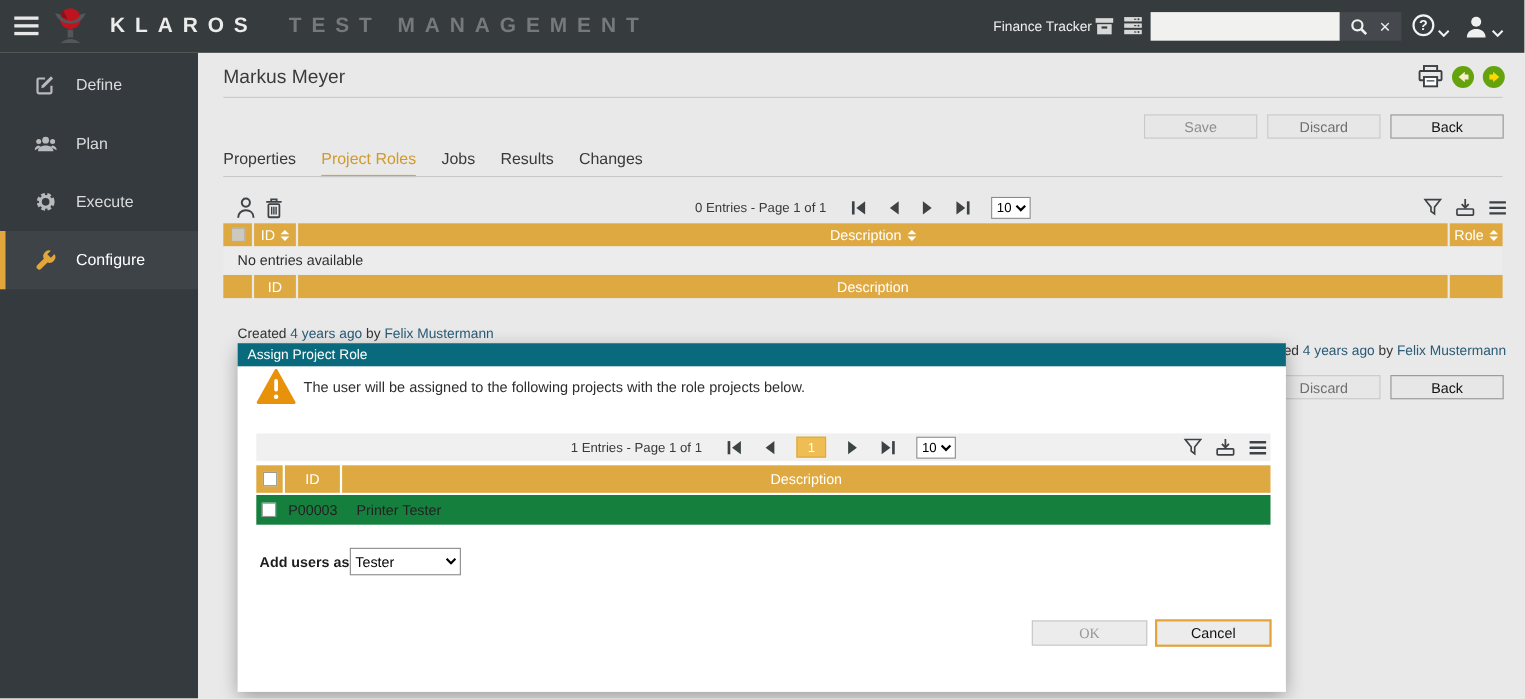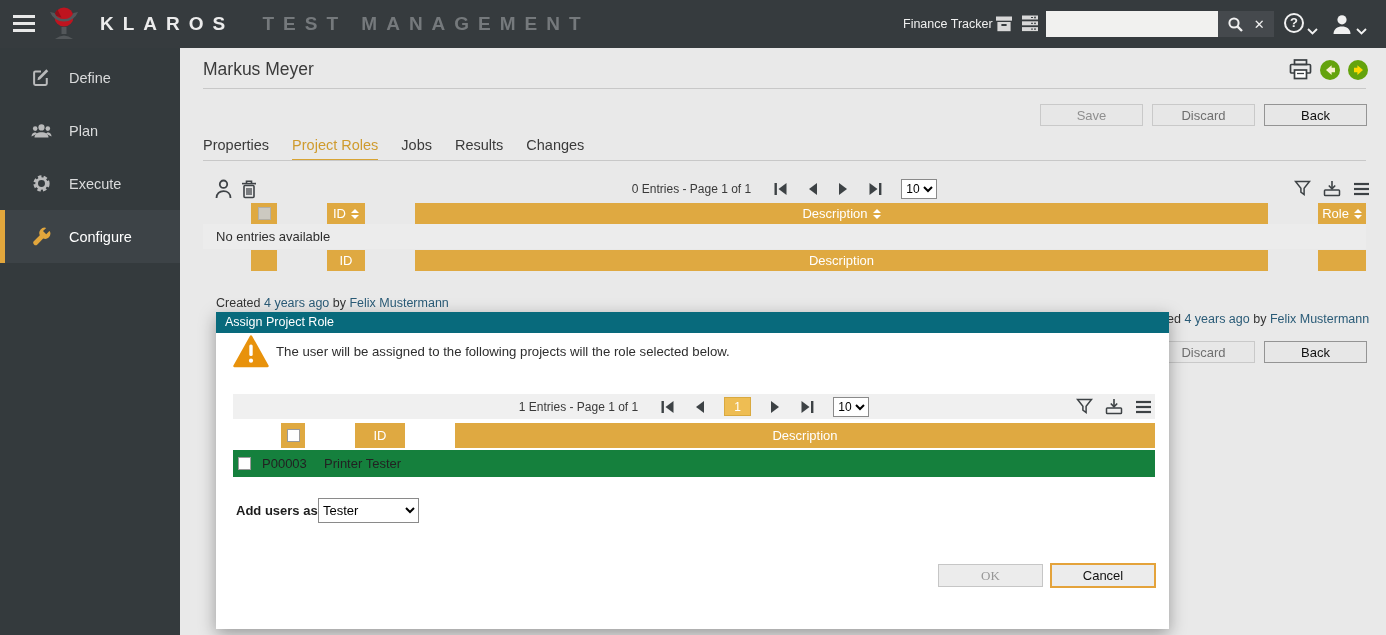--- a/index.html
+++ b/index.html
@@ -48,21 +48,21 @@
   .tool-left { position:absolute; display:flex; gap:9px; align-items:center; }
   .pager { position:absolute; display:flex; align-items:center; justify-content:center; }
   .pager .entries { font-size:12px; color:#3a3a3a; margin-right:22px; }
   .pg-btn { margin-right:18px; cursor:pointer; display:flex; align-items:center; }
   .pagesize { height:20px; font-size:12px; border:1px solid #8a8a8a; background:#fff; font-family:inherit; }
   .tool-right { position:absolute; display:flex; gap:12px; align-items:center; }
   .icon-btn { cursor:pointer; display:flex; align-items:center; }
 
   
   .gold-row { position:absolute; display:flex; gap:2px; }
-  .gcell { background:#dfa941; color:#fff; font-size:13px; display:flex; align-items:center; justify-content:center;margin-left:48px; }
+  .gcell { background:#dfa941; color:#fff; font-size:13px; display:flex; align-items:center; justify-content:center; }
   .sort { display:inline-flex; flex-direction:column; gap:2px; margin-left:5px; }
   .sort i { width:0; height:0; border-left:4px solid transparent; border-right:4px solid transparent; }
   .sort .up { border-bottom:4.5px solid #fff; }
   .sort .down { border-top:4.5px solid #fff; }
   .cbox { width:13px; height:13px; border:1px solid #9a9a9a; background:#fff; display:inline-block; cursor:pointer; }
   .cbox.disabled { background:#ccc9c0; border-color:#b2afa6; cursor:default; }
   .empty-row { position:absolute; background:#ececec; font-size:13px; color:#2e2e2e; display:flex; align-items:center; padding-left:13px; }
   .meta-line { position:absolute; font-size:12.5px; color:#333; white-space:nowrap; }
   .meta-line .lnk { color:#2a5b77; cursor:pointer; }
 
@@ -363,21 +363,21 @@
 <div class="modal">
   <div class="modal-title">Assign Project Role</div>
 
   <span class="m-abs" style="left:17px; top:23px;">
     <svg width="36" height="33" viewBox="0 0 36 33">
         <path d="M18 1.5 L34.5 31 H1.5 Z" fill="#e8920c" stroke="#e8920c" stroke-width="2.5" stroke-linejoin="round"></path>
         <rect x="16.3" y="9.5" width="3.4" height="11.5" rx="1.6" fill="#fff"></rect>
         <circle cx="18" cy="25.7" r="2.1" fill="#fff"></circle>
       </svg>
   </span>
-  <span class="m-abs" style="left:60px; top:32px; font-size:13.2px; color:#2e2e2e;">The user will be assigned to the following projects will the role selected below.</span>
+  <span class="m-abs" style="left:60px; top:32px; font-size:13.2px; color:#2e2e2e;">The user will be assigned to the following projects with the role projects below.</span>
 
   <div class="m-toolbar">
     <span class="entries" style="font-size:12px; color:#3a3a3a; margin-right:22px;">1 Entries - Page 1 of 1</span>
     <span class="pg-btn">
       <svg width="15" height="14" viewBox="0 0 15 14">
           <rect x="1.5" y="1" width="2.4" height="12" fill="#3d4245"></rect>
           <polygon points="13.5,1 5.5,7 13.5,13" fill="#3d4245"></polygon>
         </svg>
     </span>
     <span class="pg-btn">

